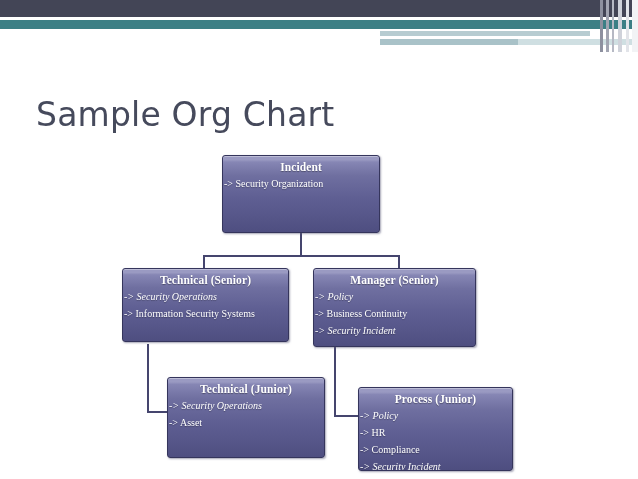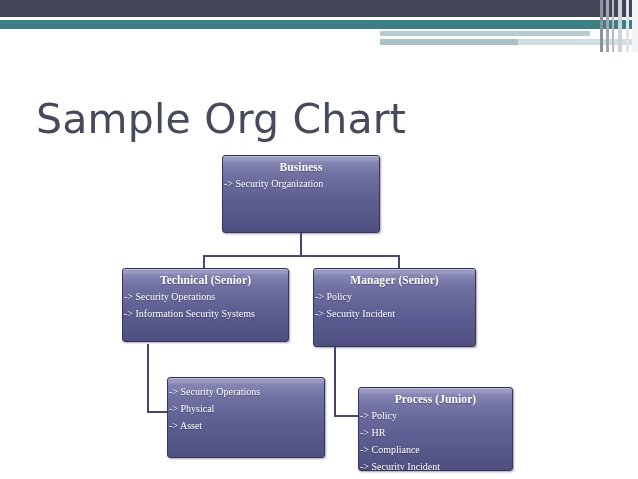--- a/index.html
+++ b/index.html
@@ -68,21 +68,21 @@
   .vstripe.s4 { left: 618px; width: 4px; background: #cfd2da; }
   .vstripe.s5 { left: 626px; width: 3px; background: #e2e4e9; }
   .vstripe.s6 { left: 632px; width: 6px; background: #f2f3f5; }
 
   
   #page-title {
     position: absolute;
     left: 36px;
     top: 95px;
     font-family: "DejaVu Sans", sans-serif;
-    font-size: 41px;
+    font-size: 33px;
     font-weight: 400;
     color: #464a5c;
     letter-spacing: 0.2px;
     white-space: nowrap;
   }
 
   
   #org-chart {
     position: absolute;
     left: 0; top: 0;
@@ -133,21 +133,21 @@
     list-style: none;
   }
   .node-list li {
     font-family: "Liberation Serif", serif;
     font-size: 10px;
     color: #ffffff;
     line-height: 17px;
     white-space: nowrap;
     text-shadow: 0 1px 1px rgba(0,0,0,0.30);
   }
-  .node-list li.it { }
+  .node-list li.it { font-style: italic; }
 </style>
 </head>
 <body>
 
 <div id="header-banner">
   <div class="band-dark"></div>
   <div class="band-teal"></div>
   <div class="band-pale-1"></div>
   <div class="band-pale-2"></div>
   <div class="band-pale-3"></div>
@@ -168,46 +168,47 @@
   <div class="conn conn-v" style="left:203px; top:255px; height:14px;"></div>
   <div class="conn conn-v" style="left:398px; top:255px; height:14px;"></div>
 
   <div class="conn conn-v" style="left:147px; top:344px; height:69px;"></div>
   <div class="conn conn-h" style="left:147px; top:411px; width:23px;"></div>
 
   <div class="conn conn-v" style="left:334px; top:347px; height:70px;"></div>
   <div class="conn conn-h" style="left:334px; top:415px; width:27px;"></div>
 
   <div class="node" style="left:222px; top:155px; width:158px; height:78px;">
-    <div class="node-title">Business</div>
+    <div class="node-title">Incident</div>
     <ul class="node-list">
       <li>-&gt; Security Organization</li>
     </ul>
   </div>
 
   <div class="node" style="left:122px; top:268px; width:167px; height:74px;">
     <div class="node-title">Technical (Senior)</div>
     <ul class="node-list">
       <li class="it">-&gt; Security Operations</li>
       <li>-&gt; Information Security Systems</li>
     </ul>
   </div>
 
   <div class="node" style="left:313px; top:268px; width:163px; height:79px;">
     <div class="node-title">Manager (Senior)</div>
     <ul class="node-list">
       <li class="it">-&gt; Policy</li>
+      <li>-&gt; Business Continuity</li>
       <li class="it">-&gt; Security Incident</li>
     </ul>
   </div>
 
   <div class="node" style="left:167px; top:377px; width:158px; height:81px;">
+    <div class="node-title">Technical (Junior)</div>
     <ul class="node-list">
       <li class="it">-&gt; Security Operations</li>
-      <li>-&gt; Physical</li>
       <li>-&gt; Asset</li>
     </ul>
   </div>
 
   <div class="node" style="left:358px; top:387px; width:155px; height:84px;">
     <div class="node-title">Process (Junior)</div>
     <ul class="node-list">
       <li class="it">-&gt; Policy</li>
       <li>-&gt; HR</li>
       <li>-&gt; Compliance</li>

